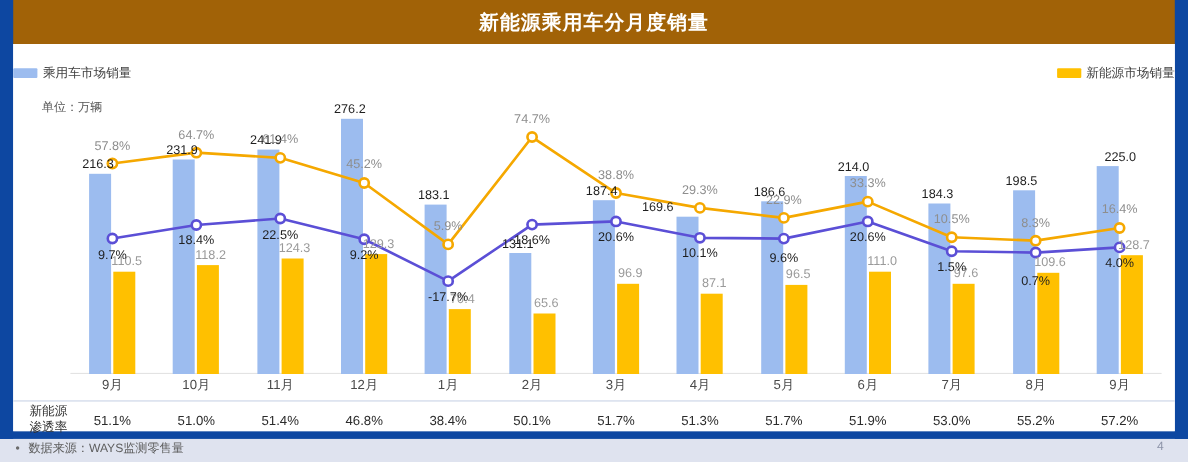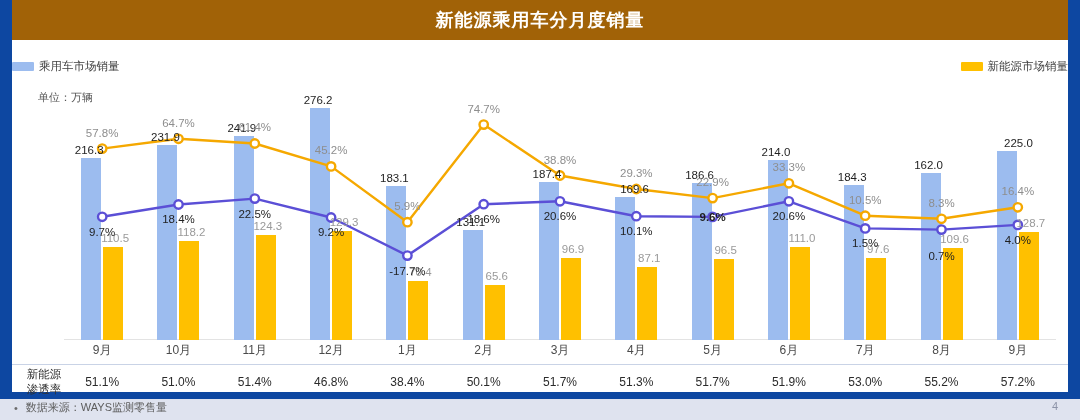--- a/index.html
+++ b/index.html
@@ -291,37 +291,37 @@
           <div class="plabel plabel-orange" style="left: 315.385px; top: 112.178px; width: 56px;">5.9%</div>
           <div class="plabel plabel-purple" style="left: 315.385px; top: 176.647px; width: 56px;">-17.7%</div>
           <div class="vlabel vlabel-blue" style="left: 378.692px; top: 127.695px; width: 56px;">131.1</div>
           <div class="vlabel vlabel-yellow" style="left: 404.692px; top: 181.806px; width: 56px;">65.6</div>
           <div class="plabel plabel-orange" style="left: 391.692px; top: 14.6073px; width: 56px;">74.7%</div>
           <div class="plabel plabel-purple" style="left: 391.692px; top: 125.167px; width: 56px;">18.6%</div>
           <div class="vlabel vlabel-blue" style="left: 455px; top: 80.3255px; width: 56px;">187.4</div>
           <div class="vlabel vlabel-yellow" style="left: 481px; top: 155.47px; width: 56px;">96.9</div>
           <div class="plabel plabel-orange" style="left: 468px; top: 65.52px; width: 56px;">38.8%</div>
           <div class="plabel plabel-purple" style="left: 468px; top: 122.331px; width: 56px;">20.6%</div>
-          <div class="vlabel vlabel-blue" style="left: 529px; top: 95.3021px; width: 56px; text-align: right;">169.6</div>
+          <div class="vlabel vlabel-blue" style="left: 506px; top: 95.3021px; width: 56px;">169.6</div>
           <div class="vlabel vlabel-yellow" style="left: 557.308px; top: 163.716px; width: 56px;">87.1</div>
           <div class="plabel plabel-orange" style="left: 544.308px; top: 78.9927px; width: 56px;">29.3%</div>
           <div class="plabel plabel-purple" style="left: 544.308px; top: 137.222px; width: 56px;">10.1%</div>
           <div class="vlabel vlabel-blue" style="left: 607.615px; top: 80.9986px; width: 56px;">186.6</div>
           <div class="vlabel vlabel-yellow" style="left: 633.615px; top: 155.807px; width: 56px;">96.5</div>
           <div class="plabel plabel-orange" style="left: 620.615px; top: 88.0691px; width: 56px;">22.9%</div>
-          <div class="plabel plabel-purple" style="left: 620.615px; top: 123px; width: 56px; font-weight: bold;">9.6%</div>
+          <div class="plabel plabel-purple" style="left: 620.615px; top: 141px; width: 56px;">9.6%</div>
           <div class="vlabel vlabel-blue" style="left: 683.923px; top: 57.9448px; width: 56px;">214.0</div>
           <div class="vlabel vlabel-yellow" style="left: 709.923px; top: 143.607px; width: 56px;">111.0</div>
           <div class="plabel plabel-orange" style="left: 696.923px; top: 73.32px; width: 56px;">33.3%</div>
           <div class="plabel plabel-purple" style="left: 696.923px; top: 122.331px; width: 56px;">20.6%</div>
           <div class="vlabel vlabel-blue" style="left: 760.231px; top: 82.9338px; width: 56px;">184.3</div>
           <div class="vlabel vlabel-yellow" style="left: 786.231px; top: 154.881px; width: 56px;">97.6</div>
           <div class="plabel plabel-orange" style="left: 773.231px; top: 105.655px; width: 56px;">10.5%</div>
           <div class="plabel plabel-purple" style="left: 773.231px; top: 149.418px; width: 56px;">1.5%</div>
-          <div class="vlabel vlabel-blue" style="left: 836.538px; top: 70.9862px; width: 56px;">162.0</div>
+          <div class="vlabel vlabel-blue" style="left: 836.538px; top: 70.9862px; width: 56px;">198.5</div>
           <div class="vlabel vlabel-yellow" style="left: 862.538px; top: 144.785px; width: 56px;">109.6</div>
           <div class="plabel plabel-orange" style="left: 849.538px; top: 108.775px; width: 56px;">8.3%</div>
           <div class="plabel plabel-purple" style="left: 849.538px; top: 162px; width: 56px;">0.7%</div>
           <div class="vlabel vlabel-blue" style="left: 912.846px; top: 48.6897px; width: 56px; text-align: right;">225.0</div>
           <div class="vlabel vlabel-yellow" style="left: 938.846px; top: 128.714px; width: 56px;">128.7</div>
           <div class="plabel plabel-orange" style="left: 925.846px; top: 97.2873px; width: 56px;">16.4%</div>
           <div class="plabel plabel-purple" style="left: 925.846px; top: 145.873px; width: 56px;">4.0%</div>
         </div>
     </div>
 

